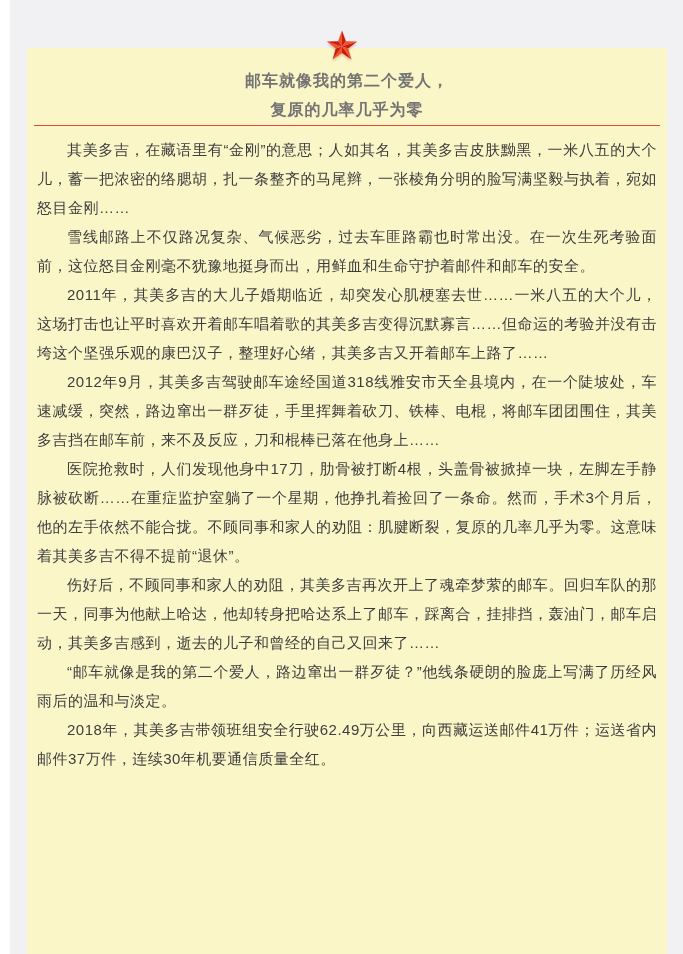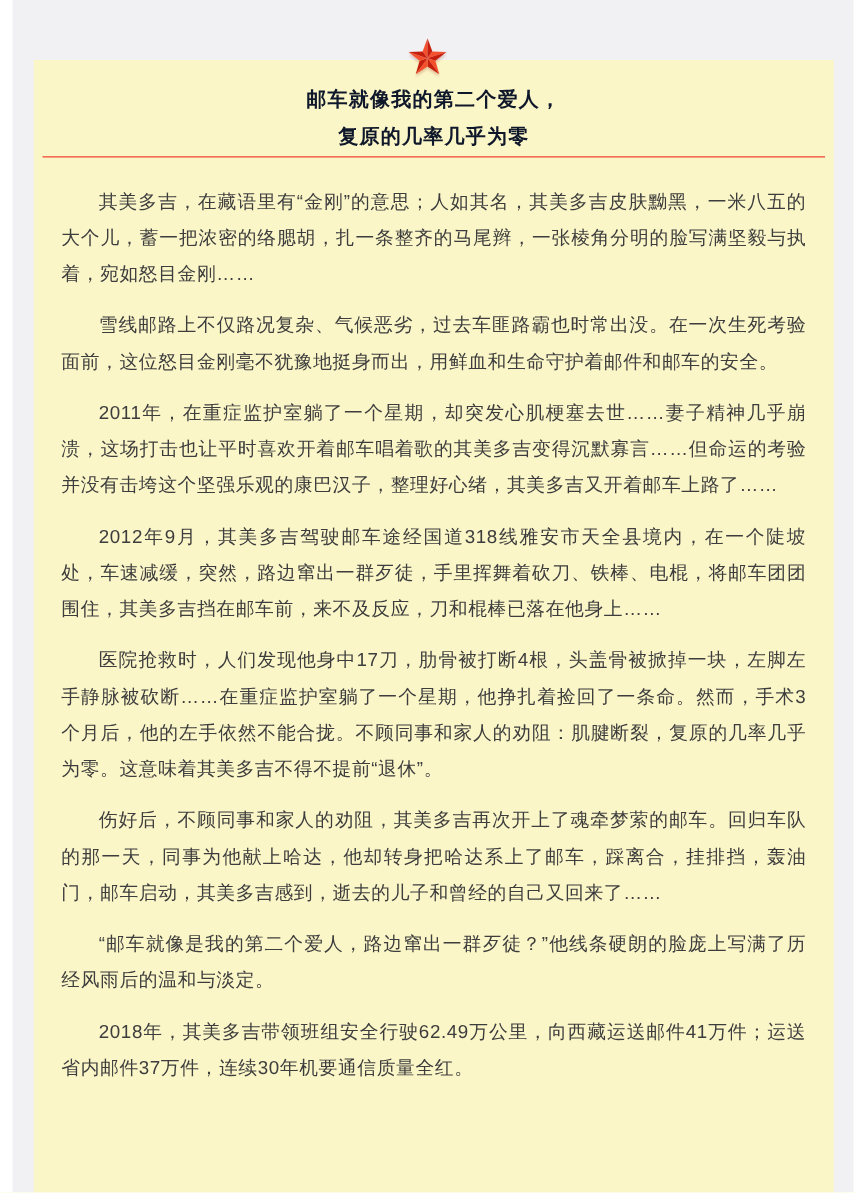--- a/index.html
+++ b/index.html
@@ -30,62 +30,62 @@
   .star-wrap {
     position: absolute;
     top: 30px; left: 50%;
     transform: translateX(-50%);
     width: 34px; height: 34px;
     filter: drop-shadow(0 2px 1px rgba(150,40,10,0.25));
   }
   .titles {
     padding-top: 18px;
     text-align: center;
-    color: #0f172a;
+    color: #737373;
     font-weight: bold;
     font-size: 16px;
     line-height: 29px;
     letter-spacing: 1px;
   }
   .divider {
     height: 0;
     margin: 1px 7px 0 7px;
     border-top: 1px solid #ee4630;
   }
   .article {
     padding: 9px 10px 0 10px;
     font-size: 15px;
     line-height: 29px;
     color: #3d3d3d;
     text-align: justify;
     letter-spacing: 0.5px;
   }
   .article p {
-    margin: 12px;
+    margin: 0;
     text-indent: 2em;
   }
 </style>
 </head>
 <body>
 
 <div class="page">
   <div class="gutter"></div>
   <div class="backdrop"></div>
 
   <div class="card">
     <div class="titles">
       <div>邮车就像我的第二个爱人，</div>
       <div>复原的几率几乎为零</div>
     </div>
     <div class="divider"></div>
 
     <div class="article">
       <p>其美多吉，在藏语里有“金刚”的意思；人如其名，其美多吉皮肤黝黑，一米八五的大个儿，蓄一把浓密的络腮胡，扎一条整齐的马尾辫，一张棱角分明的脸写满坚毅与执着，宛如怒目金刚……</p>
       <p>雪线邮路上不仅路况复杂、气候恶劣，过去车匪路霸也时常出没。在一次生死考验面前，这位怒目金刚毫不犹豫地挺身而出，用鲜血和生命守护着邮件和邮车的安全。</p>
-      <p>2011年，在重症监护室躺了一个星期，却突发心肌梗塞去世……妻子精神几乎崩溃，这场打击也让平时喜欢开着邮车唱着歌的其美多吉变得沉默寡言……但命运的考验并没有击垮这个坚强乐观的康巴汉子，整理好心绪，其美多吉又开着邮车上路了……</p>
+      <p>2011年，其美多吉的大儿子婚期临近，却突发心肌梗塞去世……一米八五的大个儿，这场打击也让平时喜欢开着邮车唱着歌的其美多吉变得沉默寡言……但命运的考验并没有击垮这个坚强乐观的康巴汉子，整理好心绪，其美多吉又开着邮车上路了……</p>
       <p>2012年9月，其美多吉驾驶邮车途经国道318线雅安市天全县境内，在一个陡坡处，车速减缓，突然，路边窜出一群歹徒，手里挥舞着砍刀、铁棒、电棍，将邮车团团围住，其美多吉挡在邮车前，来不及反应，刀和棍棒已落在他身上……</p>
       <p>医院抢救时，人们发现他身中17刀，肋骨被打断4根，头盖骨被掀掉一块，左脚左手静脉被砍断……在重症监护室躺了一个星期，他挣扎着捡回了一条命。然而，手术3个月后，他的左手依然不能合拢。不顾同事和家人的劝阻：肌腱断裂，复原的几率几乎为零。这意味着其美多吉不得不提前“退休”。</p>
       <p>伤好后，不顾同事和家人的劝阻，其美多吉再次开上了魂牵梦萦的邮车。回归车队的那一天，同事为他献上哈达，他却转身把哈达系上了邮车，踩离合，挂排挡，轰油门，邮车启动，其美多吉感到，逝去的儿子和曾经的自己又回来了……</p>
       <p>“邮车就像是我的第二个爱人，路边窜出一群歹徒？”他线条硬朗的脸庞上写满了历经风雨后的温和与淡定。</p>
       <p>2018年，其美多吉带领班组安全行驶62.49万公里，向西藏运送邮件41万件；运送省内邮件37万件，连续30年机要通信质量全红。</p>
     </div>
   </div>
 
   <div class="star-wrap">
     <svg width="34" height="34" viewBox="0 0 34 33" xmlns="http://www.w3.org/2000/svg">

